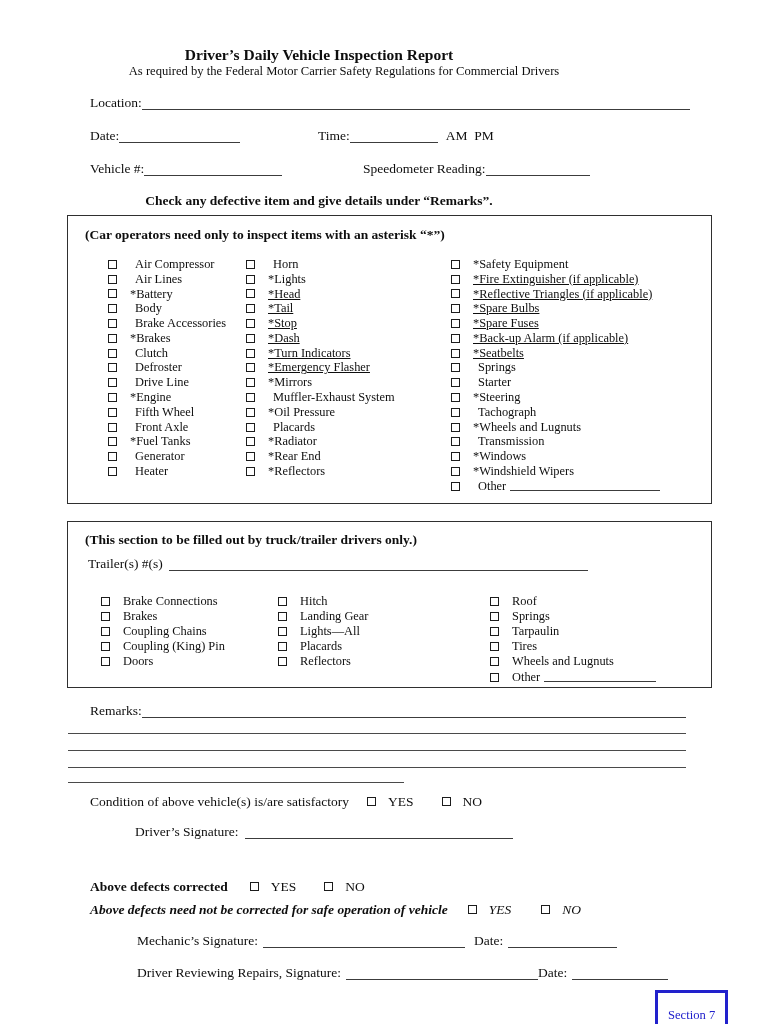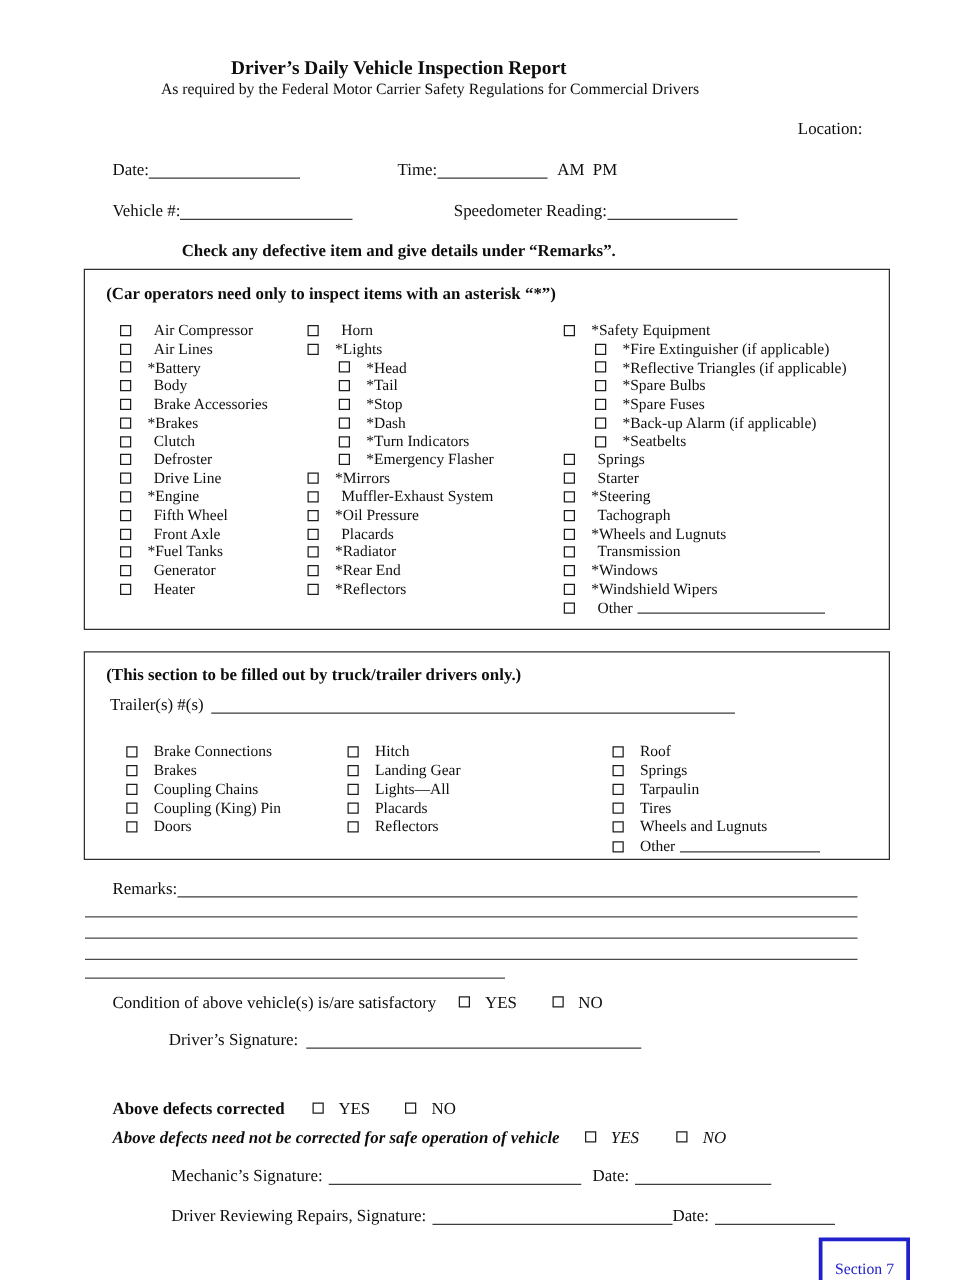--- a/index.html
+++ b/index.html
@@ -13,41 +13,41 @@
   .t-body{font-size:13.5px;}
   .frow{display:flex;align-items:flex-end;}
   .frow>span{line-height:1.12;}
   .wline{border-bottom:1px solid #3c3c3c;height:3px;display:inline-block;}
   .grow{flex:1;}
   .hline{border-bottom:1px solid #4a4a4a;height:0;}
   .box{border:1.6px solid #2f2f2f;background:#fff;}
   .chk-col{position:absolute;}
   .chk-row{display:flex;align-items:center;height:14.8px;white-space:nowrap;}
   .s2 .chk-row{height:15.1px;}
-  .chk-row.sub{margin-left:25px;}
+  .chk-row.sub{text-decoration:underline;}
   .cb{width:7px;height:7px;border:1.4px solid #1c1c1c;display:inline-block;flex-shrink:0;margin-right:13px;}
   .lbl{font-size:12.4px;}
   .lbl.nostar{padding-left:5px;}
   .other-line{border-bottom:1px solid #3c3c3c;height:9px;display:inline-block;margin-left:4px;}
   .s1 .other-line{width:150px;}
   .s2 .other-line{width:112px;}
   .cb-inline{width:7px;height:7px;border:1.4px solid #1c1c1c;display:inline-block;flex-shrink:0;margin-bottom:3px;}
   .ampm{white-space:pre;margin-left:8px;}
   .seclink{position:absolute;left:655px;top:990px;border:3px solid #2121cc;color:#2121cc;
            font-size:12.6px;padding:15px 10px;background:#fff;}
 </style>
 </head>
 <body>
 
 <div class="page">
 
   <div class="abs center t-title b" style="top:46px;">Driver’s Daily Vehicle Inspection Report</div>
   <div class="abs center t-sub" style="top:64px;padding-left:25px;">As required by the Federal Motor Carrier Safety Regulations for Commercial Drivers</div>
 
-  <div class="abs frow t-body" style="left:90px;top:95px;width:600px;flex-direction:column;">
+  <div class="abs frow t-body" style="left:90px;top:95px;width:600px;">
     <span>Location:</span>
     <span class="wline grow"></span>
   </div>
 
   <div class="abs frow t-body" style="left:90px;top:128px;width:150px;">
     <span>Date:</span>
     <span class="wline grow"></span>
   </div>
   <div class="abs frow t-body" style="left:318px;top:128px;width:210px;">
     <span>Time:</span>
@@ -61,21 +61,21 @@
   </div>
   <div class="abs frow t-body" style="left:363px;top:161px;width:227px;">
     <span>Speedometer Reading:</span>
     <span class="wline grow"></span>
   </div>
 
   <div class="abs center t-body b" style="top:193px;">Check any defective item and give details under “Remarks”.</div>
 
   <div class="abs box s1" style="left:67px;top:215px;width:643px;height:287px;">
     <div class="abs t-body b" style="left:17px;top:11px;">(Car operators need only to inspect items with an asterisk “*”)</div>
-    <div class="chk-col" style="left:28px;top:41px;">
+    <div class="chk-col" style="left:40px;top:41px;">
         <div class="chk-row">
           <span class="cb"></span>
           <span class="lbl nostar">Air Compressor</span>
         </div>
         <div class="chk-row">
           <span class="cb"></span>
           <span class="lbl nostar">Air Lines</span>
         </div>
         <div class="chk-row">
           <span class="cb"></span>

